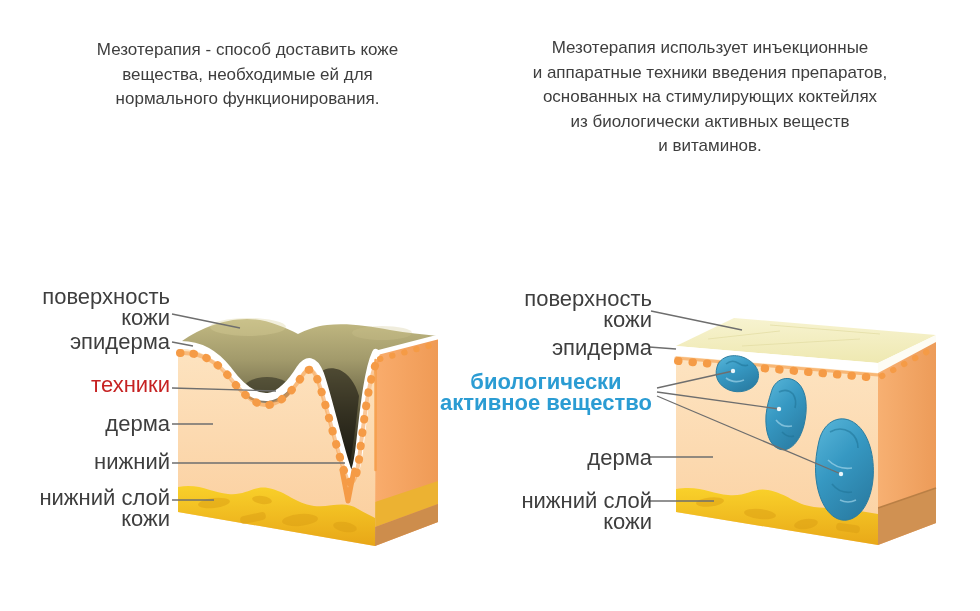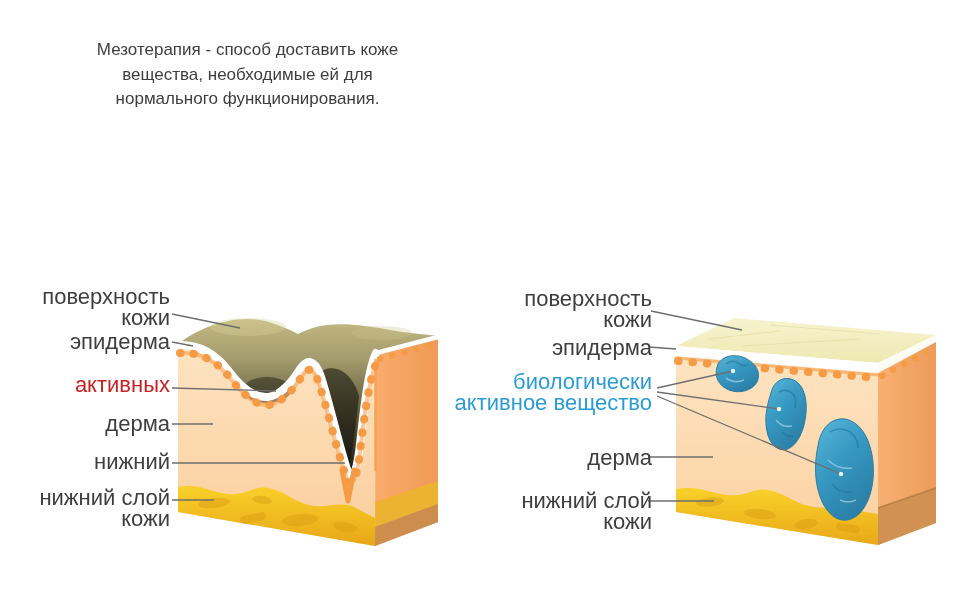--- a/index.html
+++ b/index.html
@@ -10,34 +10,39 @@
   .intro-left{left:60px;top:38px;width:375px;}
   .intro-right{left:505px;top:36px;width:410px;}
   .illu{position:absolute;}
   .illu-left{left:0;top:270px;width:500px;height:341px;}
   .illu-right{left:480px;top:270px;width:500px;height:341px;}
   .lbl{position:absolute;font-size:22px;line-height:21px;text-align:right;
        color:var(--label-text,#3e3e3e);white-space:pre-line;}
   .lbl-left{left:20px;width:150px;}
   .lbl-right{left:440px;width:212px;}
   .lbl-red{color:var(--wrinkle-label,#c62222);}
-  .lbl-blue{color:var(--active-substance-label,#2b9cd3);font-weight:normal;}
+  .lbl-blue{color:var(--active-substance-label,#2b9cd3);font-weight:bold;text-align:center;}
   .l-surface{top:286px;}  .l-epidermis{top:331px;} .l-wrinkle{top:374px;}
   .l-dermis{top:413px;}   .l-fold{top:451px;}      .l-lower{top:487px;}
   .r-surface{top:288px;}  .r-epidermis{top:337px;} .r-substance{top:371px;}
   .r-dermis{top:447px;}   .r-lower{top:490px;}
 </style>
 </head>
 <body>
 
 <div class="page">
 
   <p class="intro intro-left">Мезотерапия - способ доставить коже
 вещества, необходимые ей для
 нормального функционирования.</p>
+  <p class="intro intro-right">Мезотерапия использует инъекционные
+и аппаратные техники введения препаратов,
+основанных на стимулирующих коктейлях
+из биологически активных веществ
+и витаминов.</p>
 
   <svg class="illu illu-left" viewBox="0 270 500 341" xmlns="http://www.w3.org/2000/svg">
     <defs>
       <linearGradient id="oliveG" x1="0" y1="314" x2="0" y2="478" gradientUnits="userSpaceOnUse">
         <stop offset="0" stop-color="#c6bd85"></stop>
           <stop offset="0.28" stop-color="#a29a6b"></stop>
         <stop offset="0.6" stop-color="#5f5a3e"></stop>
           <stop offset="1" stop-color="#181710"></stop>
       </linearGradient>
       <linearGradient id="dermG" x1="0" y1="350" x2="0" y2="520" gradientUnits="userSpaceOnUse">
@@ -207,21 +212,21 @@
     <g fill="#eaf6fb">
       <circle cx="733" cy="371" r="2.2"></circle>
         <circle cx="779" cy="409" r="2.2"></circle>
         <circle cx="841" cy="474" r="2.2"></circle>
     </g>
   </svg>
 
   <div class="lbl lbl-left l-surface">поверхность
 кожи</div>
   <div class="lbl lbl-left l-epidermis">эпидерма</div>
-  <div class="lbl lbl-left l-wrinkle lbl-red">активных</div>
+  <div class="lbl lbl-left l-wrinkle lbl-red">техники</div>
   <div class="lbl lbl-left l-dermis">дерма</div>
   <div class="lbl lbl-left l-fold">нижний</div>
   <div class="lbl lbl-left l-lower">нижний слой
 кожи</div>
 
   <div class="lbl lbl-right r-surface">поверхность
 кожи</div>
   <div class="lbl lbl-right r-epidermis">эпидерма</div>
   <div class="lbl lbl-right r-substance lbl-blue">биологически
 активное вещество</div>

